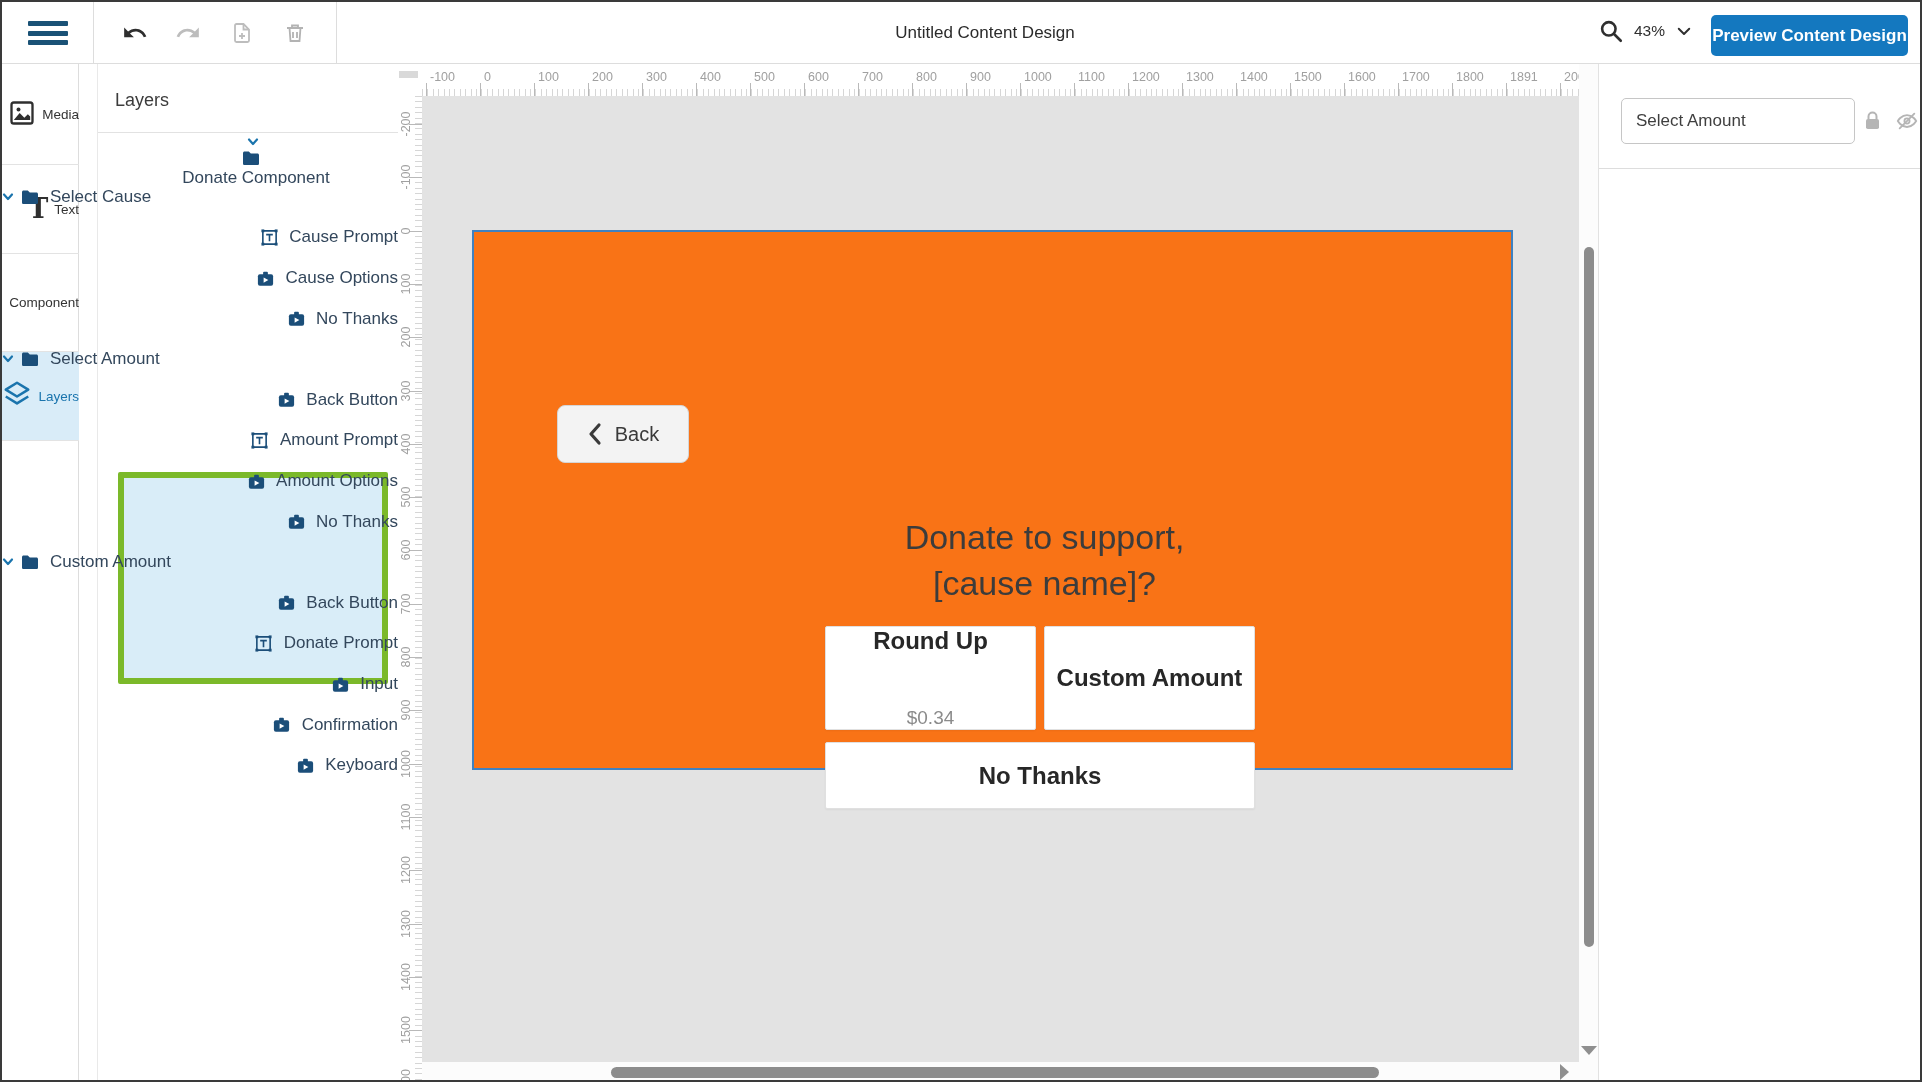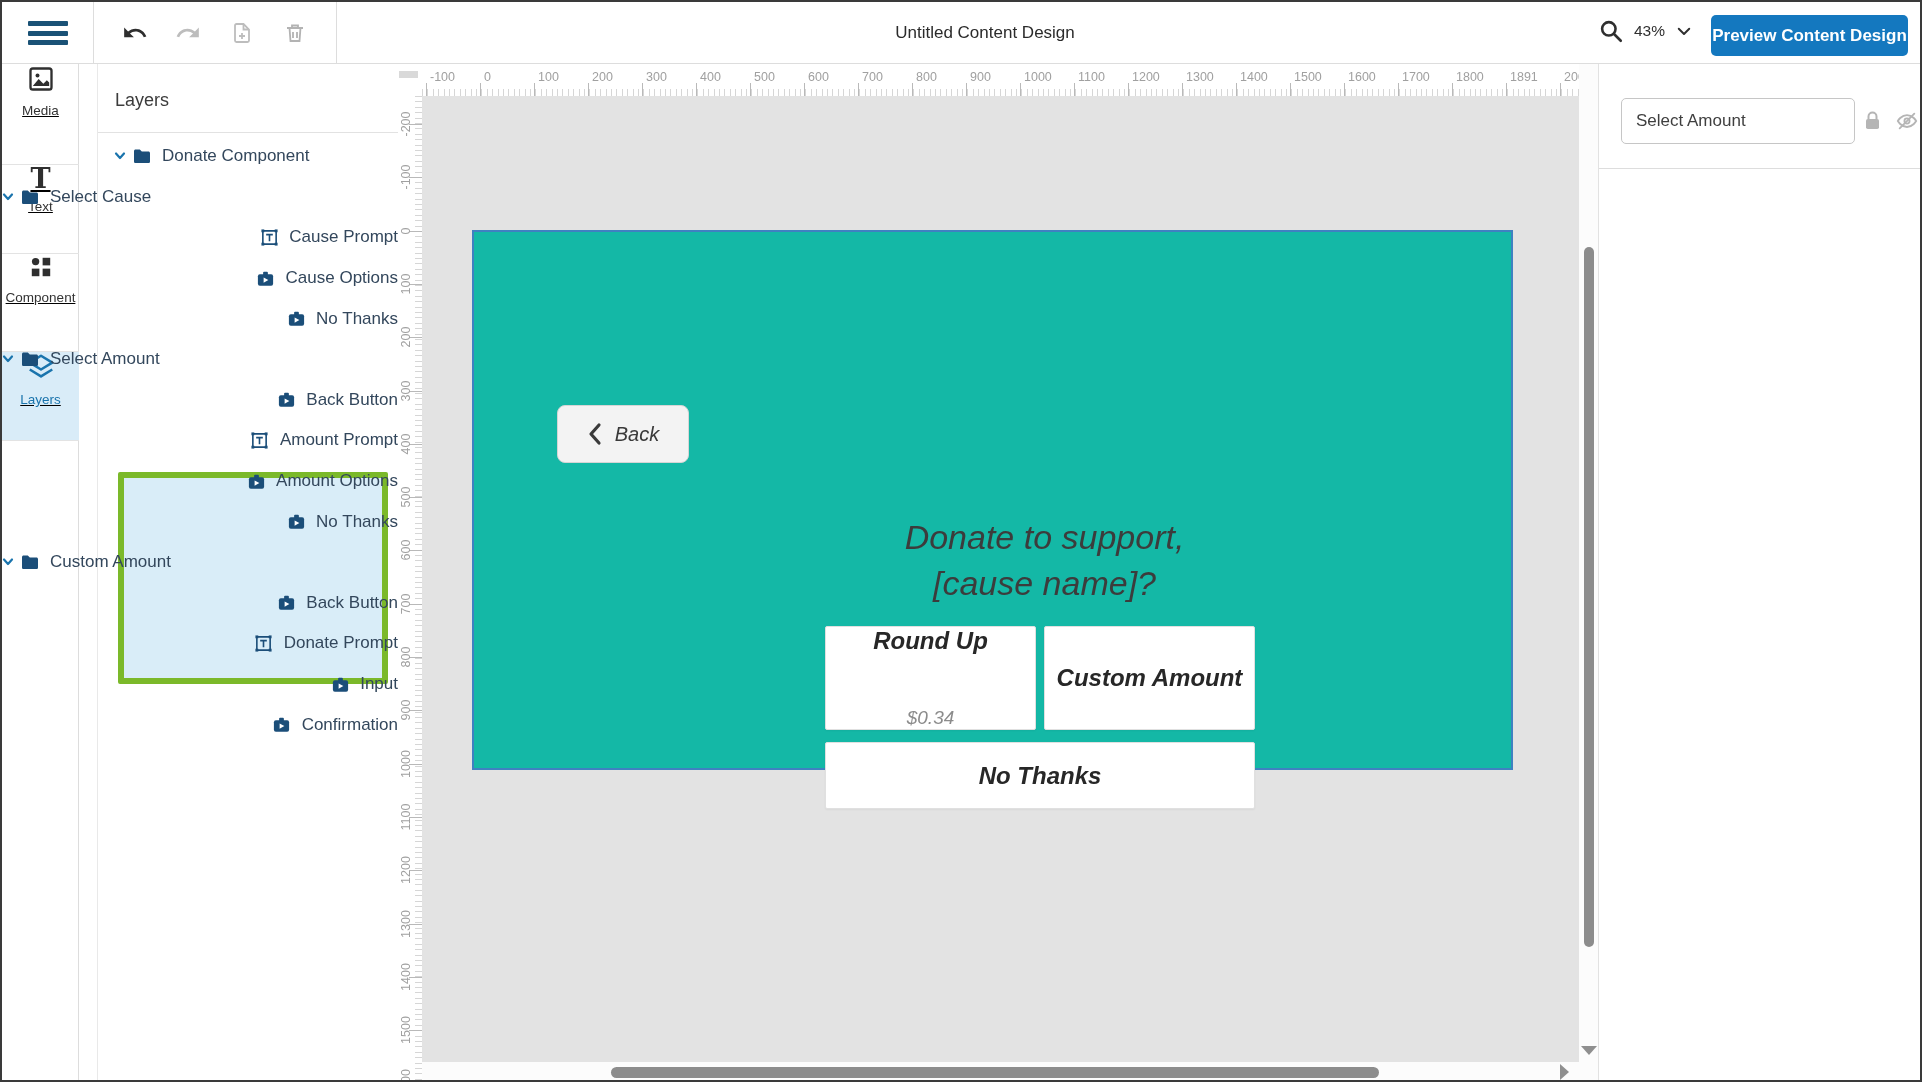--- a/index.html
+++ b/index.html
@@ -19,34 +19,34 @@
   .hamburger span { display:block; height:5px; background:#1a5276; border-radius:1px; }
   .tb-tools { position:absolute; left:92px; top:0; width:243px; height:62px; border-right:1px solid #ddd; display:flex; align-items:center; justify-content:space-around; padding:0 14px; }
   .tb-btn { width:34px; height:34px; display:flex; align-items:center; justify-content:center; cursor:pointer; }
   .win-title { position:absolute; top:0; height:62px; left:50%; transform:translateX(calc(-50% + 24px)); display:flex; align-items:center; font-size:17px; color:#2b2b2b; white-space:nowrap; }
   .zoom-ctrl { position:absolute; top:0; height:58px; left:1596px; display:flex; align-items:center; gap:10px; }
   .zoom-level { font-size:15.5px; color:#2f2f2f; cursor:pointer; }
   .preview-btn { position:absolute; left:1709px; top:13px; width:197px; height:41px; background:#1478BF; color:#fff; border:none; border-radius:5px; font-size:17px; font-weight:600; font-family:inherit; cursor:pointer; }
 
   
   .sidebar { position:absolute; left:0; top:62px; width:77px; height:1020px; background:#fff; border-right:1px solid #ddd; }
-  .side-item { position:absolute; left:0; width:77px; display:flex; flex-direction:column; align-items:center; justify-content:flex-start; gap:6px; border-bottom:1px solid #e3e3e3; cursor:pointer;text-decoration:underline; }
+  .side-item { position:absolute; left:0; width:77px; display:flex; flex-direction:row; align-items:center; justify-content:flex-end; gap:6px; border-bottom:1px solid #e3e3e3; cursor:pointer; }
   .side-item .lbl { font-size:13.5px; color:#333; }
   .side-item.active { background:#d9ecf8; }
   .side-item.active .lbl { color:#1A74AD; }
 
   
   .layers-panel { position:absolute; left:78px; top:62px; width:318px; height:1020px; background:#fff; }
   .panel-inner-border { position:absolute; left:95px; top:62px; width:1px; height:1020px; background:#e9e9e9; }
   .layers-title { position:absolute; left:113px; top:88px; font-size:18px; color:#3c3c3c; }
   .layers-divider { position:absolute; left:96px; top:130px; width:300px; height:1px; background:#e2e2e2; }
   .tree { position:absolute; left:0; top:134px; width:396px; }
   .tree-highlight { position:absolute; left:116px; top:336px; width:270px; height:212px; background:#D9EDF8; border:6px solid #7BB92A; border-radius:2px; z-index:0; }
   .trow { position:relative; z-index:1; height:40.6px; display:flex; align-items:center; cursor:pointer; }
-  .trow.lvl0 { padding-left:112px; }
+  .trow.lvl0 { padding-left:112px;flex-direction:column; }
   .trow.lvl1 { }
   .trow.lvl2 { padding-left:164px;justify-content:flex-end; }
   .tchev { width:12px; height:12px; margin-right:6px; flex:0 0 auto; display:flex; cursor:pointer; }
   .ticon { width:20px; height:20px; margin-right:10px; flex:0 0 auto; display:flex; align-items:center; justify-content:center; }
   .tlabel { font-size:17px; color:#33475C; white-space:nowrap; }
 
   
   .hruler { position:absolute; left:420px; top:62px; width:1157px; height:32px; background:#fff;
     background-image:repeating-linear-gradient(to right, #d6d6d6 0 1px, transparent 1px 5.4px);
     background-size:100% 7px; background-position:left bottom; background-repeat:no-repeat; }
@@ -54,21 +54,21 @@
   .hruler .rtick  { position:absolute; bottom:0; width:1px; height:13px; background:#b9b9b9; }
   .vruler { position:absolute; left:396px; top:94px; width:24px; height:986px; background:#fff;
     background-image:repeating-linear-gradient(to bottom, #d6d6d6 0 1px, transparent 1px 5.4px);
     background-size:7px 100%; background-position:right top; background-repeat:no-repeat; }
   .vruler .rlabel { position:absolute; left:1px; font-size:12.5px; color:#a0a0a0; writing-mode:vertical-rl; transform:rotate(180deg) translateY(50%); }
   .vruler .rtick  { position:absolute; right:0; width:13px; height:1px; background:#b9b9b9; }
   .ruler-corner { position:absolute; left:397px; top:69px; width:19px; height:7px; background:#d9d9d9; }
 
   
   .canvas { position:absolute; left:420px; top:94px; width:1157px; height:966px; background:#e3e3e3; overflow:hidden; }
-  .artboard { position:absolute; left:50px; top:134px; width:1041px; height:540px; background:#14b8a6; border:2px solid #3F81C1;font-style:italic; }
+  .artboard { position:absolute; left:50px; top:134px; width:1041px; height:540px; background:#f97316; border:2px solid #3F81C1; }
   .back-btn { position:absolute; left:83px; top:173px; width:132px; height:58px; background:#f3f3f3; border:1px solid #d5d5d5; border-radius:8px; display:flex; align-items:center; justify-content:center; gap:12px; font-size:20px; color:#3a3a3a; cursor:pointer; }
   .prompt { position:absolute; left:50px; top:282px; width:1041px; text-align:center; font-size:34px; line-height:46px; color:#3c3c3c; cursor:pointer; }
   .opt-card { position:absolute; background:#fff; border:1px solid #e0e0e0; border-radius:2px; box-shadow:0 1px 2px rgba(0,0,0,0.05); display:flex; flex-direction:column; align-items:center; justify-content:center; gap:3px; cursor:pointer; }
   .opt-title { font-size:24px; font-weight:bold; color:#272727; }
   .opt-sub { font-size:19px; color:#8b8b8b; }
   .card-roundup { left:351px; top:394px; width:211px; height:104px;justify-content:space-between; }
   .card-custom  { left:570px; top:394px; width:211px; height:104px; }
   .card-nothanks{ left:351px; top:510px; width:430px; height:67px; }
 
   
@@ -340,20 +340,30 @@
       </div>
       <div class="trow lvl2">
         <span class="ticon">
           <svg width="19" height="19" viewBox="0 0 20 20">
             <rect x="7.5" y="3" width="5" height="4" rx="1" fill="#1B4E79"></rect>
             <rect x="2" y="5.5" width="16" height="12" rx="2" fill="#1B4E79"></rect>
             <path d="M8 9l5 2.7L8 14.4z" fill="#fff"></path>
           </svg>
         </span>
         <span class="tlabel">Confirmation</span>
+      </div>
+      <div class="trow lvl2">
+        <span class="ticon">
+          <svg width="19" height="19" viewBox="0 0 20 20">
+            <rect x="7.5" y="3" width="5" height="4" rx="1" fill="#1B4E79"></rect>
+            <rect x="2" y="5.5" width="16" height="12" rx="2" fill="#1B4E79"></rect>
+            <path d="M8 9l5 2.7L8 14.4z" fill="#fff"></path>
+          </svg>
+        </span>
+        <span class="tlabel">Keyboard</span>
       </div>
     </div>
 
   <div class="ruler-corner"></div>
   <div class="hruler" id="hruler">
       <div class="rtick" style="left: 4px;"></div>
       <div class="rlabel" style="left: 8px;">-100</div>
       <div class="rtick" style="left: 58px;"></div>
       <div class="rlabel" style="left: 62px;">0</div>
       <div class="rtick" style="left: 112px;"></div>

